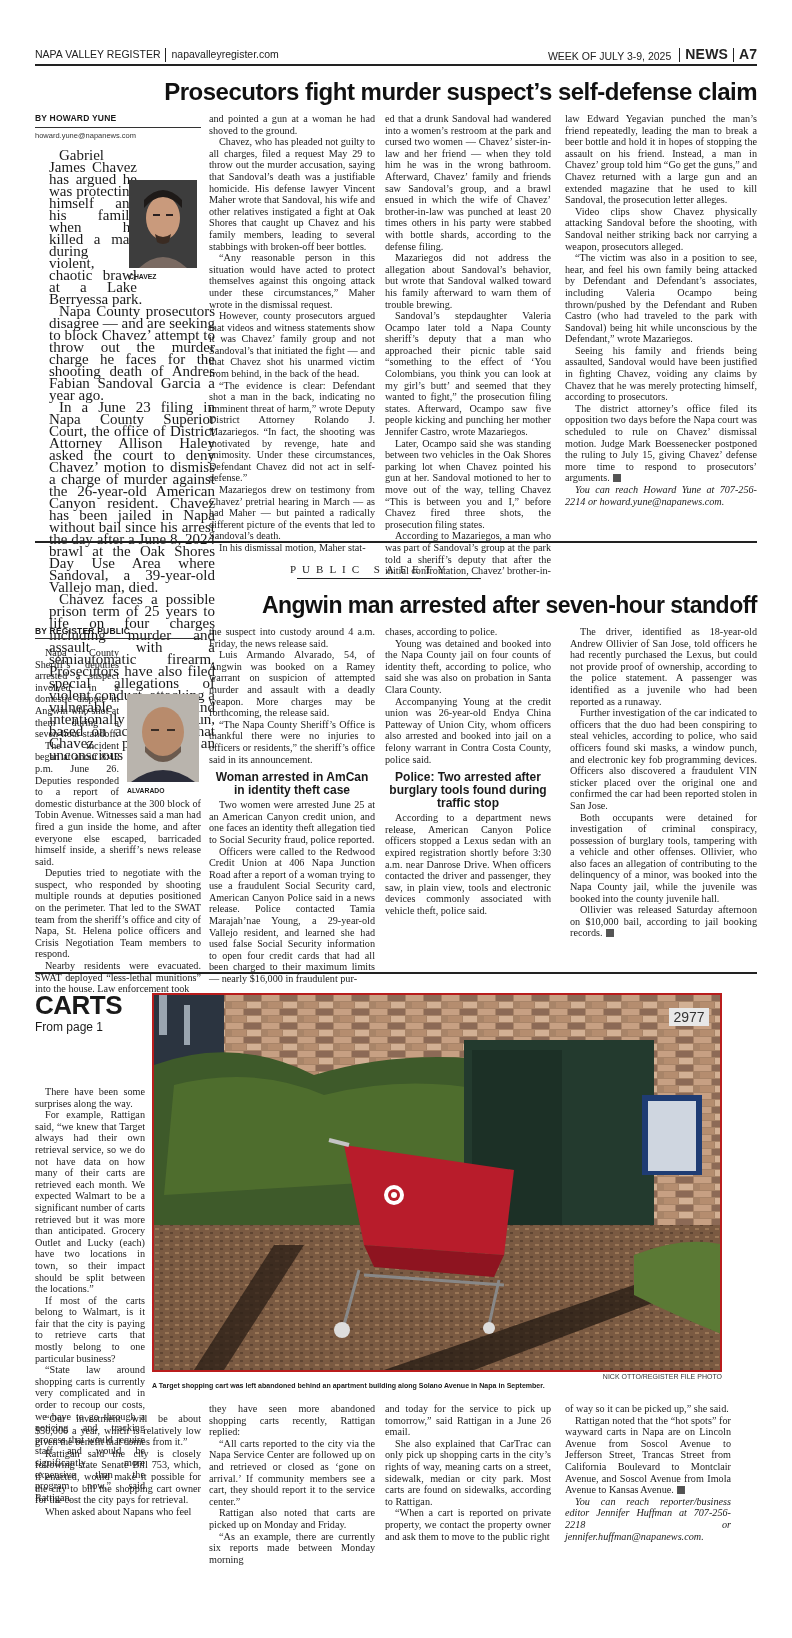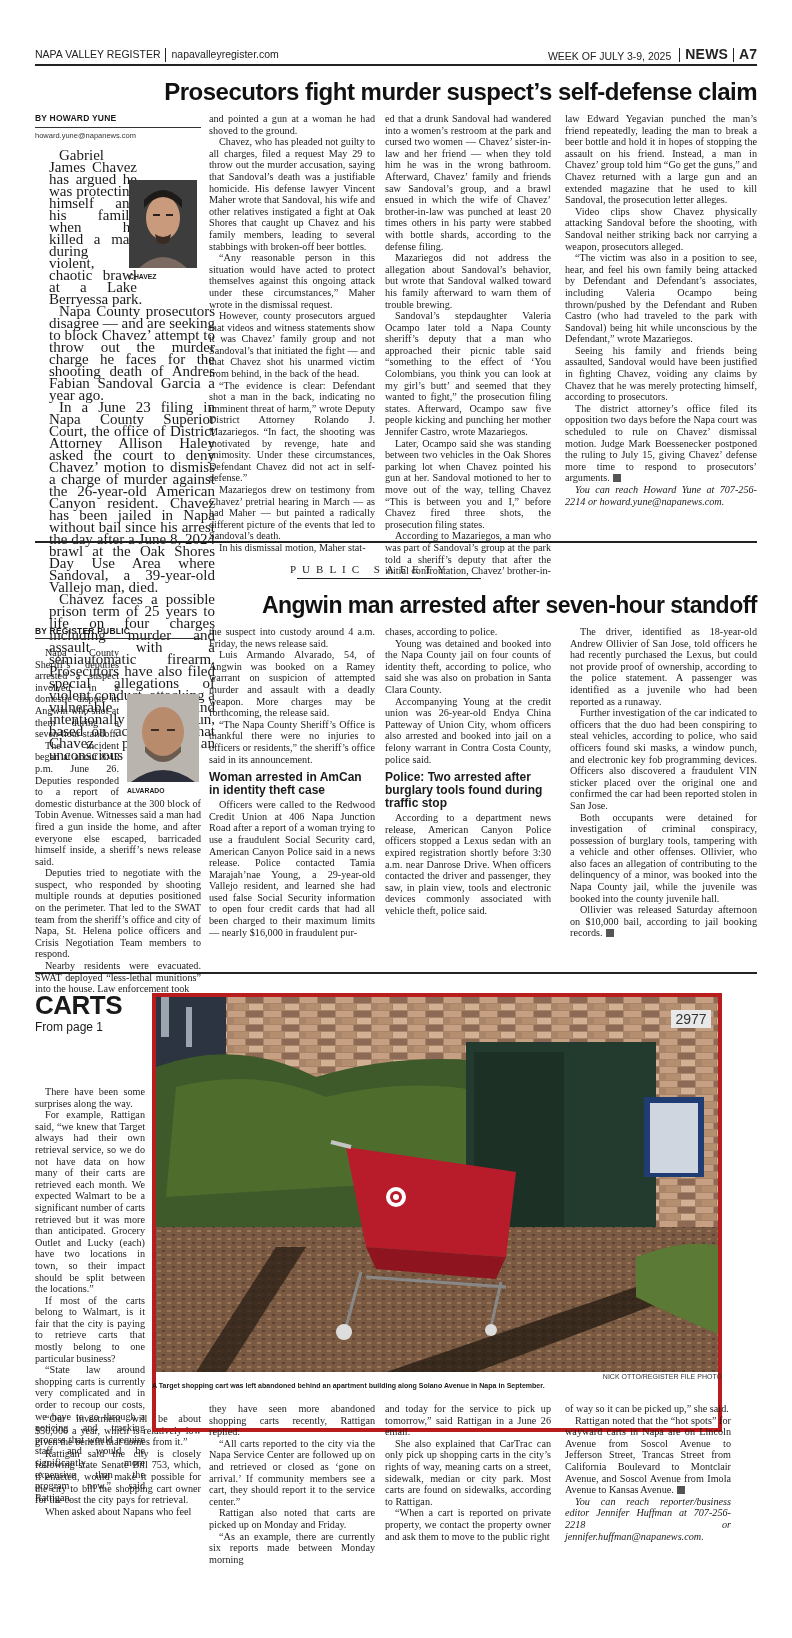--- a/index.html
+++ b/index.html
@@ -14,27 +14,27 @@
 .masthead .page{font-weight:bold;font-size:14px}
 .rule{position:absolute;left:35px;width:722px;height:1.5px;background:#222}
 .headline{position:absolute;left:35px;width:722px;text-align:right;font-family:"Liberation Sans",sans-serif;font-weight:bold;color:#111;letter-spacing:-.5px}
 .col{position:absolute;font-size:10.2px;line-height:11.6px;text-align:justify;hyphens:manual}
 .col p{text-indent:10px}
 .col p.noind{text-indent:0}
 .byline{font-family:"Liberation Sans",sans-serif;font-weight:bold;font-size:8.5px;letter-spacing:.2px;border-bottom:1px solid #333;padding-bottom:2px}
 .email{font-family:"Liberation Sans",sans-serif;font-size:7.5px;color:#333;margin-top:2px}
 .mug{position:absolute;background:#555;overflow:hidden}
 .mugcap{position:absolute;font-family:"Liberation Sans",sans-serif;font-weight:bold;font-size:8px;transform:scaleX(.85);transform-origin:left}
-.subhead{font-family:"Liberation Sans",sans-serif;font-weight:bold;font-size:12px;line-height:13px;margin:6px 0 2px;text-align:left}
+.subhead{font-family:"Liberation Sans",sans-serif;font-weight:bold;font-size:12px;line-height:13px;margin:6px 0 2px;text-align:center}
 .kicker{position:absolute;left:290px;top:563px;width:184px;text-align:left;font-size:11px;letter-spacing:6px;color:#222}
 .endmark{display:inline-block;width:8px;height:8px;background:#555;vertical-align:-1px;margin-left:3px}
 .ital{font-style:italic}
 .carts-title{position:absolute;left:35px;top:990px;font-family:"Liberation Sans",sans-serif;font-weight:bold;font-size:26px;letter-spacing:-.5px}
 .carts-from{position:absolute;left:35px;top:1020px;font-family:Liberation Sans, sans-serif;font-size:12px}
-.photo{position:absolute;left:152px;top:993px;width:570px;height:439px;overflow:hidden;border:4px solid #b91c1c}
+.photo{position:absolute;left:152px;top:993px;width:570px;height:379px;overflow:hidden;border:2px solid #b91c1c}
 .credit{position:absolute;right:70px;top:1373px;font-family:"Liberation Sans",sans-serif;font-size:7px;color:#333}
 .caption{position:absolute;left:152px;top:1381px;font-family:"Liberation Sans",sans-serif;font-weight:bold;font-size:8px;transform:scaleX(.88);transform-origin:left;white-space:nowrap}
 </style>
 </head>
 <body>
 
 <div class="abs masthead" data-name="masthead">
   <div class="left">
     <span data-name="paper-name">NAPA VALLEY REGISTER</span><span class="sep" data-name="divider"></span><span data-name="website-link">napavalleyregister.com</span>
   </div>
@@ -139,20 +139,21 @@
     <path d="M4 88 Q36 64 68 88 Z" fill="#2b2d3a"></path>
   </svg>
 </div>
 <div class="mugcap" style="left:127px;top:786px" data-name="photo-caption">ALVARADO</div>
 
 <div class="col" style="left:209px;top:626px;width:166px" data-name="story2-col2">
   <p class="noind" data-name="paragraph">the suspect into custody around 4 a.m. Friday, the news release said.</p>
   <p data-name="paragraph">Luis Armando Alvarado, 54, of Angwin was booked on a Ramey warrant on suspicion of attempted murder and assault with a deadly weapon. More charges may be forthcoming, the release said.</p>
   <p data-name="paragraph">“The Napa County Sheriff’s Office is thankful there were no injuries to officers or residents,” the sheriff’s office said in its announcement.</p>
   <h3 class="subhead" data-name="subhead-identity-theft">Woman arrested in AmCan in identity theft case</h3>
+  <p data-name="paragraph">Two women were arrested June 25 at an American Canyon credit union, and one faces an identity theft allegation tied to Social Security fraud, police reported.</p>
   <p data-name="paragraph">Officers were called to the Redwood Credit Union at 406 Napa Junction Road after a report of a woman trying to use a fraudulent Social Security card, American Canyon Police said in a news release. Police contacted Tamia Marajah’nae Young, a 29-year-old Vallejo resident, and learned she had used false Social Security information to open four credit cards that had all been charged to their maximum limits — nearly $16,000 in fraudulent pur-</p>
 </div>
 
 <div class="col" style="left:385px;top:626px;width:166px" data-name="story2-col3">
   <p class="noind" data-name="paragraph">chases, according to police.</p>
   <p data-name="paragraph">Young was detained and booked into the Napa County jail on four counts of identity theft, according to police, who said she was also on probation in Santa Clara County.</p>
   <p data-name="paragraph">Accompanying Young at the credit union was 26-year-old Endya China Patteway of Union City, whom officers also arrested and booked into jail on a felony warrant in Contra Costa County, police said.</p>
   <h3 class="subhead" data-name="subhead-burglary-tools">Police: Two arrested after burglary tools found during traffic stop</h3>
   <p data-name="paragraph">According to a department news release, American Canyon Police officers stopped a Lexus sedan with an expired registration shortly before 3:30 a.m. near Danrose Drive. When officers contacted the driver and passenger, they saw, in plain view, tools and electronic devices commonly associated with vehicle theft, police said.</p>
 </div>

